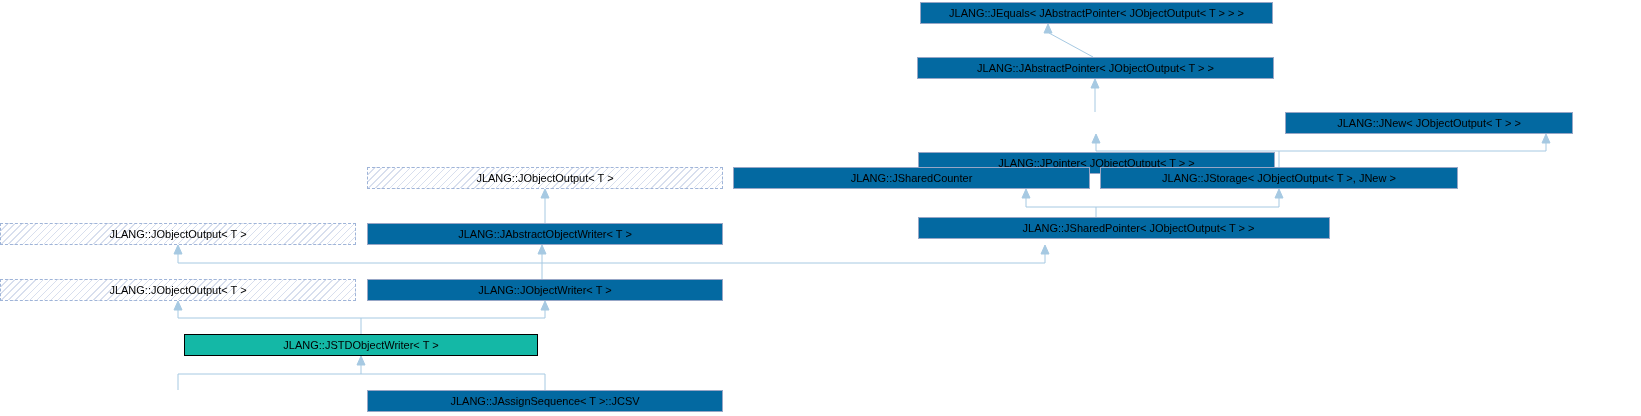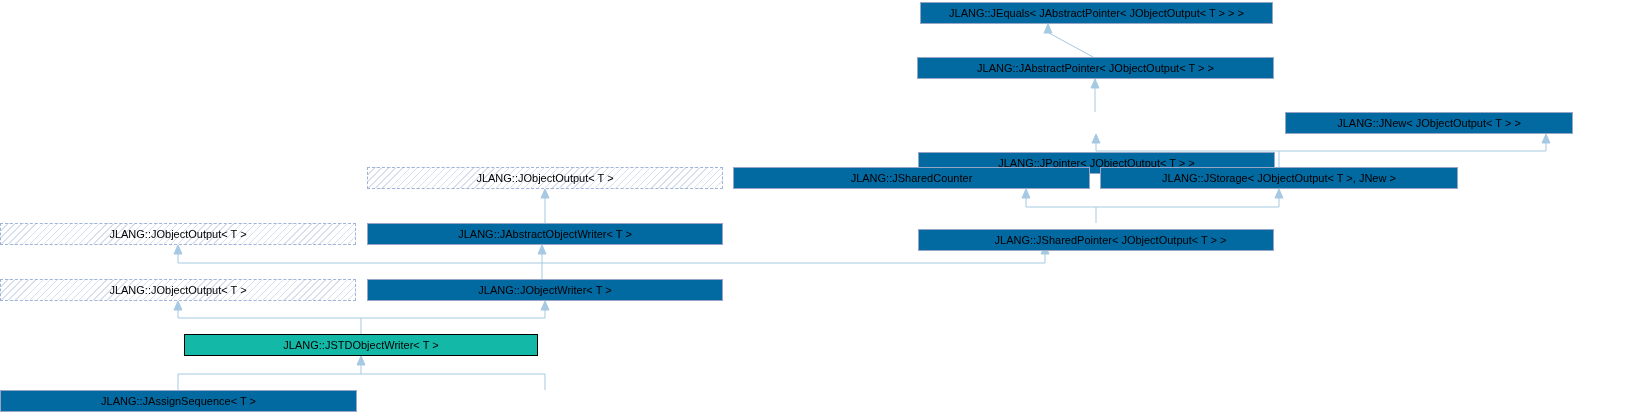--- a/index.html
+++ b/index.html
@@ -123,22 +123,22 @@
 
   <div class="node link" style="left:918px; top:112px; width:357px;margin-top:40px;">JLANG::JPointer&lt; JObjectOutput&lt; T &gt; &gt;</div>
   <div class="node link" style="left:1285px; top:112px; width:288px;">JLANG::JNew&lt; JObjectOutput&lt; T &gt; &gt;</div>
 
   <div class="node dashed" style="left:367px; top:167px; width:356px;">JLANG::JObjectOutput&lt; T &gt;</div>
   <div class="node link" style="left:733px; top:167px; width:357px;">JLANG::JSharedCounter</div>
   <div class="node link" style="left:1100px; top:167px; width:358px;">JLANG::JStorage&lt; JObjectOutput&lt; T &gt;, JNew &gt;</div>
 
   <div class="node dashed" style="left:0px; top:223px; width:356px;">JLANG::JObjectOutput&lt; T &gt;</div>
   <div class="node link" style="left:367px; top:223px; width:356px;">JLANG::JAbstractObjectWriter&lt; T &gt;</div>
-  <div class="node link" style="left:918px; top:229px; width:356px;padding-left:29px;">JLANG::JSharedPointer&lt; JObjectOutput&lt; T &gt; &gt;</div>
+  <div class="node link" style="left:918px; top:217px; width:412px;padding-left:29px;">JLANG::JSharedPointer&lt; JObjectOutput&lt; T &gt; &gt;</div>
 
   <div class="node dashed" style="left:0px; top:279px; width:356px;">JLANG::JObjectOutput&lt; T &gt;</div>
   <div class="node link" style="left:367px; top:279px; width:356px;">JLANG::JObjectWriter&lt; T &gt;</div>
 
   <div class="node focus" style="left:184px; top:334px; width:354px;">JLANG::JSTDObjectWriter&lt; T &gt;</div>
 
-  <div class="node link" style="left:0px; top:390px; width:357px;">JLANG::JAssignSequence&lt; T &gt;</div>
+  <div class="node link" style="left:367px; top:390px; width:356px;">JLANG::JAssignSequence&lt; T &gt;::JCSV</div>
 
 </div>
 
 </body></html>

